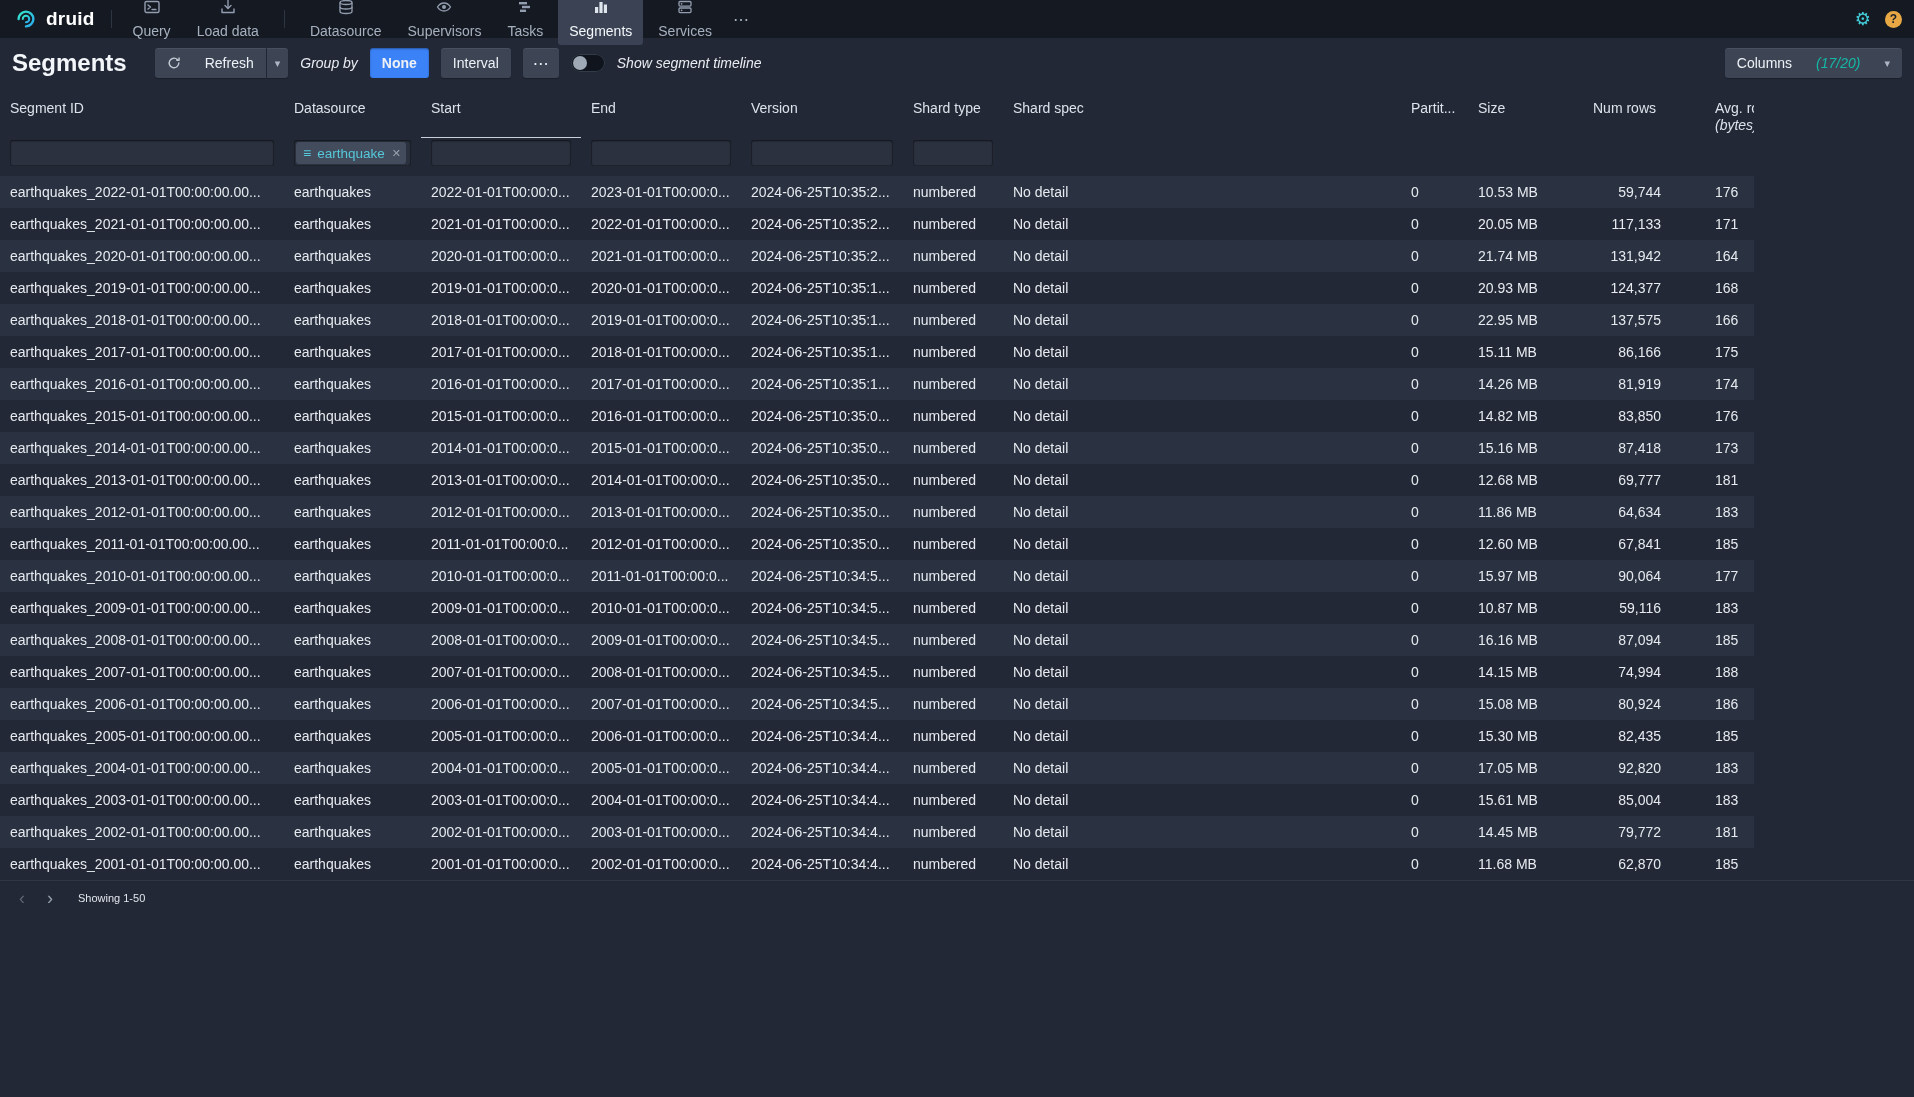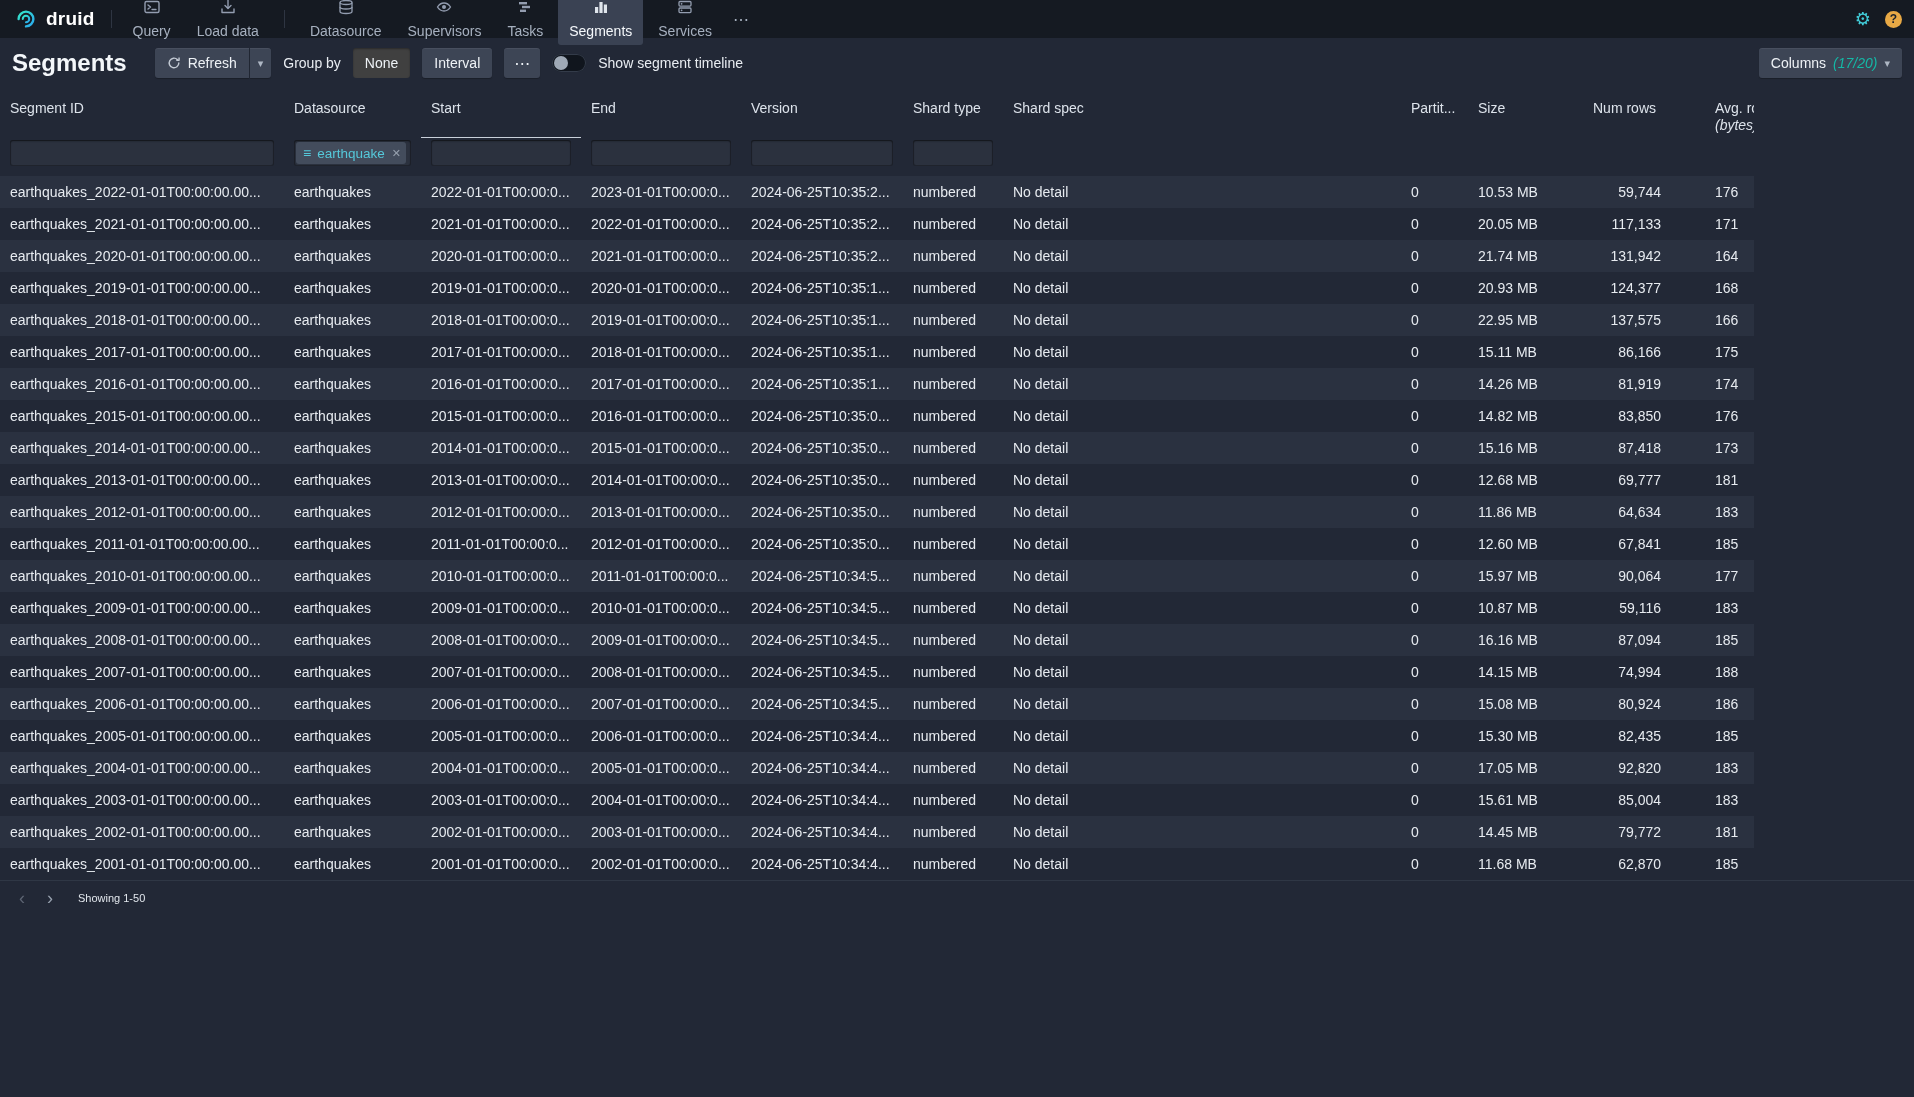--- a/index.html
+++ b/index.html
@@ -22,28 +22,28 @@
   .nav-item.active .nav-icon { color:#dfe5ec; }
   .more-btn { padding:4px 10px; font-size:16px; color:#a6b0bf; cursor:pointer; letter-spacing:1px; }
   .topbar-right { margin-left:auto; display:flex; align-items:center; gap:14px; }
   .gear { color:#41ccd8; font-size:18px; cursor:pointer; line-height:1; }
   .help { width:17px; height:17px; border-radius:50%; background:#e8a945; color:#1c222c;
           font-weight:700; font-size:12px; display:flex; align-items:center; justify-content:center; cursor:pointer; }
   
   .toolbar { display:flex; align-items:center; gap:12px; padding:10px 12px 12px; }
   .page-title { font-size:24px; font-weight:700; color:#f4f7fa; margin-right:16px; }
   .btn { font-family:inherit; background:#3d4555; border:none; border-radius:3px; color:#eef2f6;
-         font-size:14px; height:30px; padding:0 12px; display:inline-flex; align-items:center; gap:7px;
+         font-size:14px; height:30px; padding:0 12px; display:inline-flex; align-items:center; gap:24px;
          cursor:pointer; box-shadow: inset 0 1px 0 rgba(255,255,255,.06), 0 1px 1px rgba(0,0,0,.25); }
   .btn .caret { font-size:11px; color:#aeb7c4; }
-  .btn.pressed { background:#404040; box-shadow: inset 0 1px 2px rgba(0,0,0,.35); }
+  .btn.pressed { background:#3b82f6; box-shadow: inset 0 1px 2px rgba(0,0,0,.35); font-weight: bold; }
   .split { display:inline-flex; gap:1px; }
   .split .btn:first-child { border-top-right-radius:0; border-bottom-right-radius:0; }
   .split .btn:last-child { border-top-left-radius:0; border-bottom-left-radius:0; padding:0 8px; }
-  .tlabel { font-size:14px; color:#e9edf2; }
+  .tlabel { font-size:14px; color:#e9edf2;font-style:italic; }
   .toggle { width:34px; height:18px; border-radius:9px; background:#10151d;
             box-shadow: inset 0 0 0 1px #333b49; position:relative; cursor:pointer; flex:0 0 auto; }
   .toggle .knob { position:absolute; top:2px; left:2px; width:14px; height:14px; border-radius:50%; background:#9fa9b6; }
   .columns-btn { margin-left:auto; }
   .dim { color:#14b8a6;font-style:italic; }
   
   .table-wrap { width:1754px; overflow:hidden; }
   table { border-collapse:collapse; table-layout:fixed; width:1973px; }
   th { text-align:left; vertical-align:top; font-weight:400; font-size:14px; color:#dde3eb;
        padding:10px 10px 4px; height:46px; cursor:pointer; white-space:nowrap; overflow:hidden; line-height:17px; }

